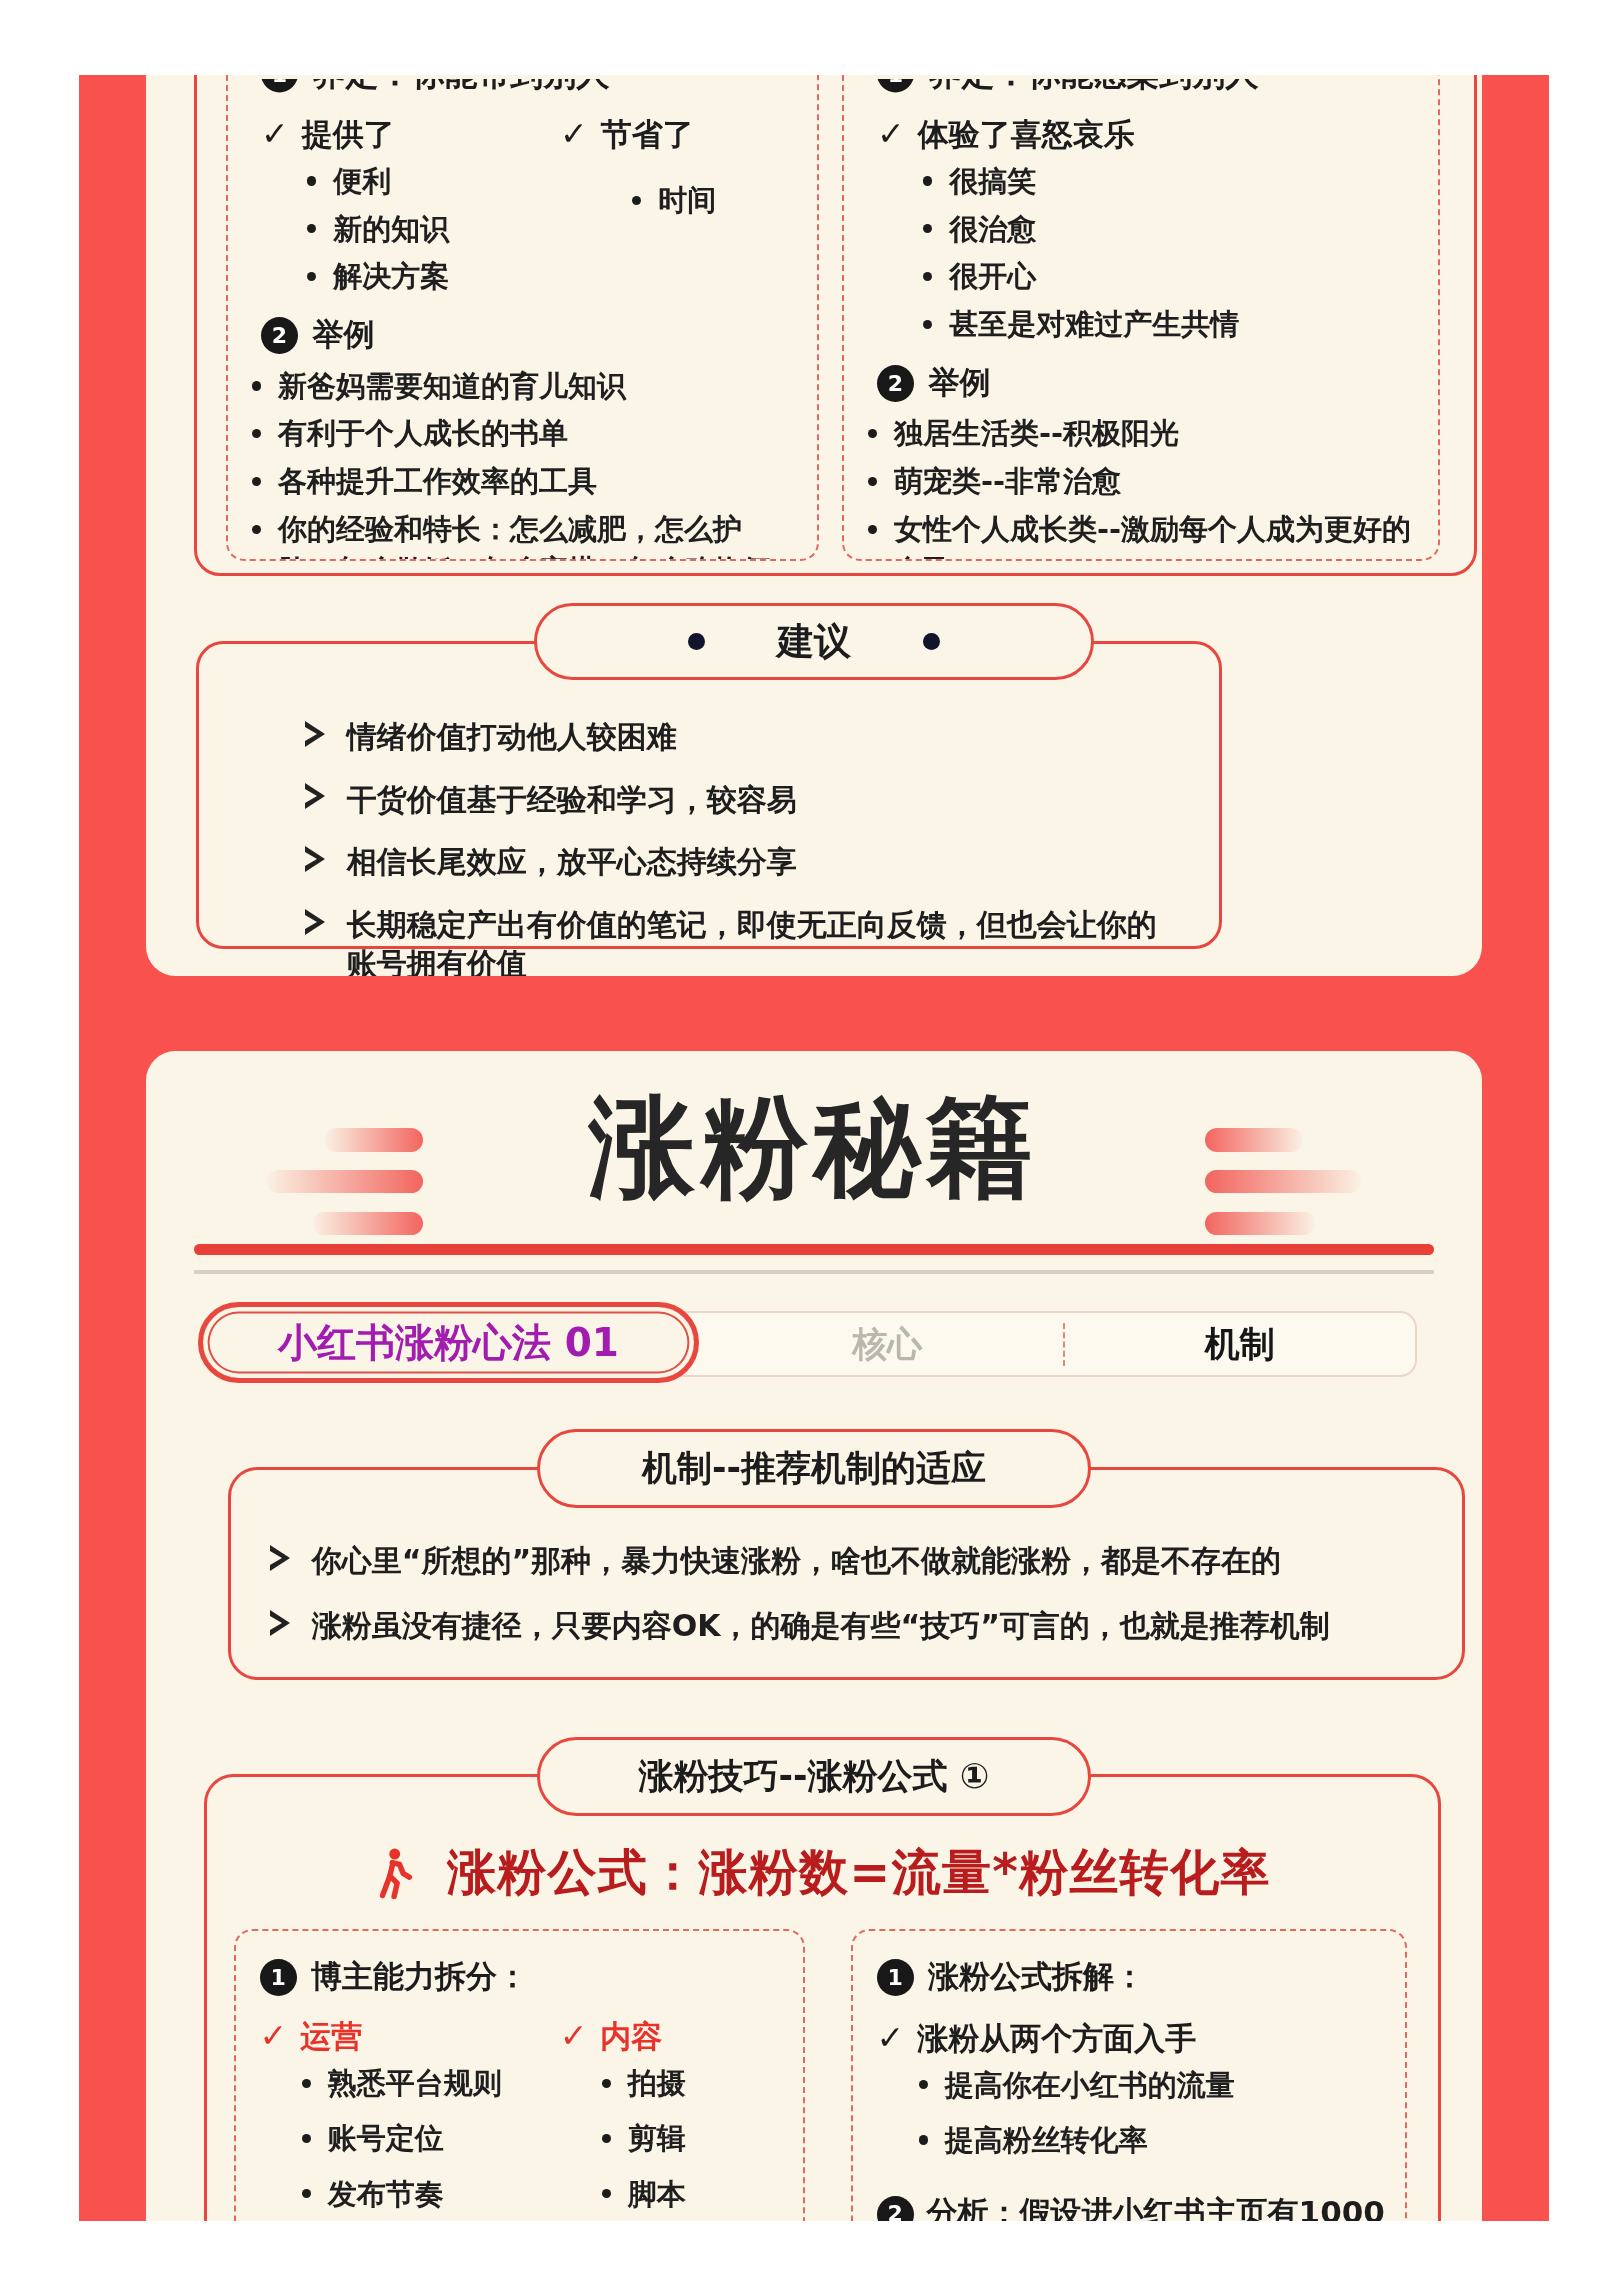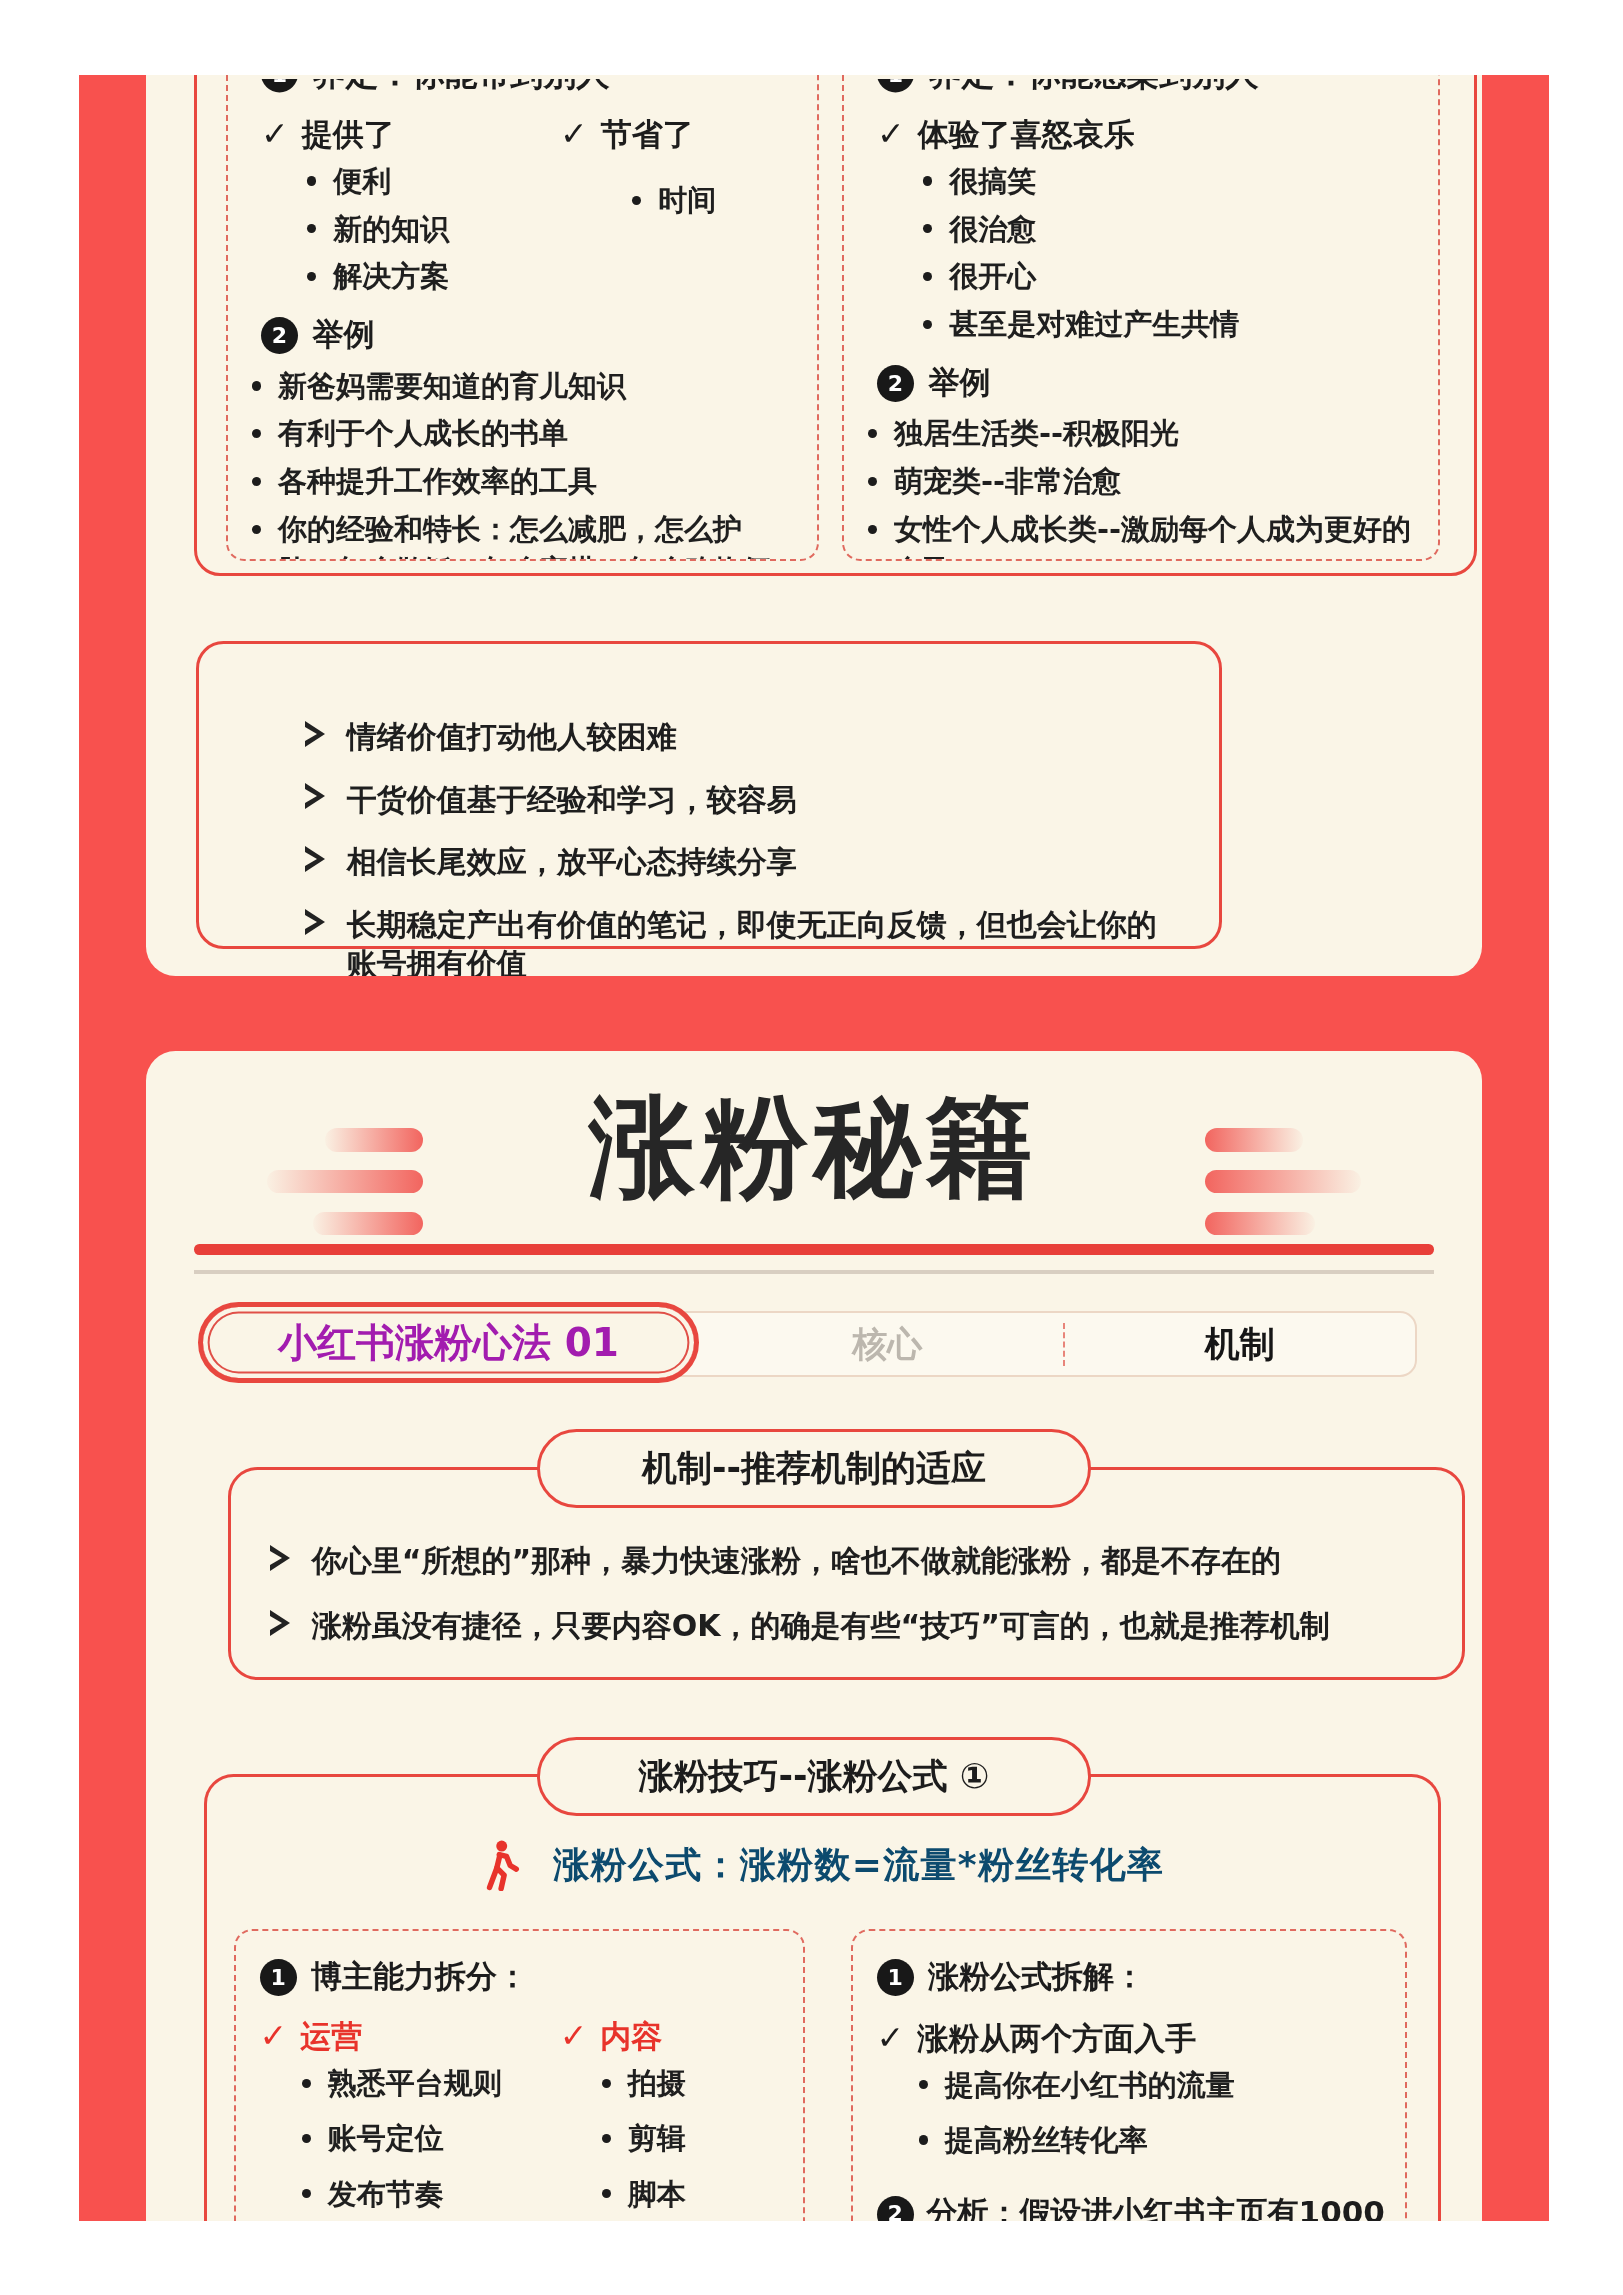--- a/index.html
+++ b/index.html
@@ -90,21 +90,21 @@
   .pill2 { top:378px; width:554px; height:79px; font-size:35px; }
   .boxC { position:absolute; left:74px; top:416px; width:1237px; height:213px;
           border:3.3px solid #e8473f; border-radius:29.5px;margin-left:8px; }
   .boxC .sugg2 { display:flex; flex-direction:column; gap:26px; padding:71px 26px 0 39px; }
 
   .pill3 { top:686px; width:554px; height:79px; font-size:35px; }
   .boxD { position:absolute; left:58px; top:723px; width:1237px; height:459px;
           border:3.3px solid #e8473f; border-bottom:none; border-radius:29.5px 29.5px 0 0; }
   .formula-row { display:flex; align-items:center; justify-content:center; gap:19.7px;
                  margin-top:63px; }
-  .formula-txt { font-size:36px; font-weight:800; color:#0c4a6e; letter-spacing:1.3px;margin-left:14px; }
+  .formula-txt { font-size:49px; font-weight:800; color:#b91c1c; letter-spacing:1.3px;margin-left:14px; }
   .dash3 { left:27px; top:152px; width:571px; height:315px; padding:25px 17px 0 23.6px; }
   .dash4 { left:644px; top:152px; width:556px; height:315px; padding:25px 17px 0 23.6px; }
   .groups { display:flex; margin-top:18.3px; }
   .gcol1 { width:57%; } .gcol2 { width:43%; }
   .dash3 .bullets, .dash4 .bullets { margin-left:42px; gap:14px; }
   .analysis { margin-top:29px; font-size:31px; font-weight:700; color:#1c1c1c; line-height:1.45; }
   .analysis .badge { vertical-align:middle; margin-right:13px; }
 </style>
 </head>
 <body>
@@ -242,20 +242,25 @@
           <div class="sugg-line">
               <span class="arr"></span>
               <span>相信长尾效应，放平心态持续分享</span>
             </div>
           <div class="sugg-line">
               <span class="arr"></span>
               <span>长期稳定产出有价值的笔记，即使无正向反馈，但也会让你的账号拥有价值</span>
             </div>
         </div>
       </div>
+      <div class="pill pillA">
+        <span class="pdot"></span>
+        <span>建议</span>
+        <span class="pdot"></span>
+      </div>
     </div>
 
     <div class="card card2">
       <div class="big-title">涨粉秘籍</div>
       <div class="speed speed-left">
         <div class="sline s1"></div>
           <div class="sline s2"></div>
           <div class="sline s3"></div>
       </div>
       <div class="speed speed-right">

